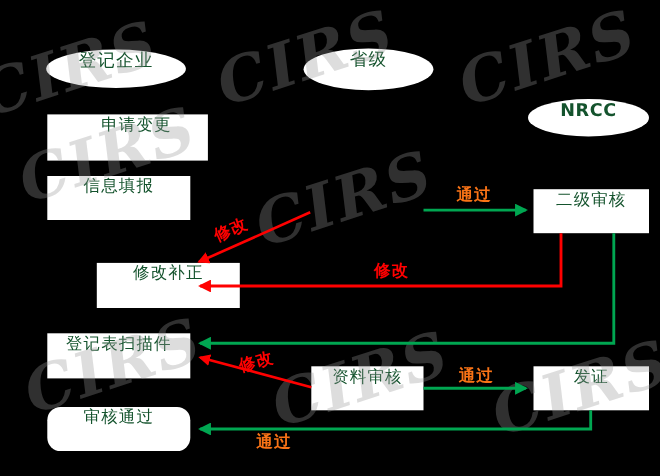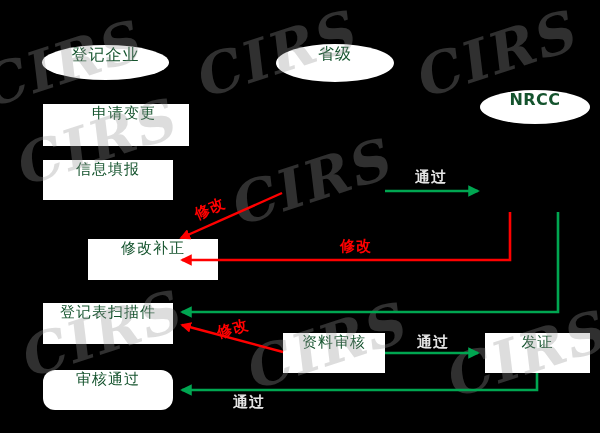--- a/index.html
+++ b/index.html
@@ -13,21 +13,21 @@
     font-size:15px;letter-spacing:1px;white-space:nowrap;
   }
   .ellipse{border-radius:50%;font-size:16px;}
   .nrcc{font-family:"DejaVu Sans","Liberation Sans",sans-serif;font-weight:700;letter-spacing:0.5px;margin-top:43px;}
   .edges{position:absolute;left:0;top:0;width:600px;height:433px;pointer-events:none;}
   .edge-label{
     position:absolute;transform:translate(-50%,-50%);
     font-family:"DejaVu Sans","Liberation Sans",sans-serif;
     font-weight:bold;font-size:15px;white-space:nowrap;letter-spacing:1px;
   }
-  .lbl-green{color:#e5e5e5;}
+  .lbl-green{color:#f97316;}
   .lbl-red{color:#ff0000;}
   .rot24{transform:translate(-50%,-50%) rotate(-24deg);}
   .rot16{transform:translate(-50%,-50%) rotate(-16deg);}
   .wm-layer{position:absolute;left:0;top:0;width:600px;height:433px;pointer-events:none;overflow:hidden;}
   .wm{
     position:absolute;font-family:"DejaVu Serif","Liberation Serif",serif;
     font-style:italic;font-weight:bold;font-size:56px;letter-spacing:2px;
     color:rgba(150,150,150,0.32);transform:rotate(-18deg);white-space:nowrap;
   }
 </style>
@@ -55,20 +55,23 @@
   <div class="node" style="left:43px;top:239px;width:130px;height:41px;margin-left:45px;">
     <span>修改补正</span>
   </div>
   <div class="node" style="left:43px;top:303px;width:130px;height:41px;">
     <span>登记表扫描件</span>
   </div>
   <div class="node" style="left:43px;top:370px;width:130px;height:40px;border-radius:12px;">
     <span>审核通过</span>
   </div>
 
+  <div class="node" style="left:485px;top:172px;width:105px;height:40px;">
+    <span>二级审核</span>
+  </div>
   <div class="node" style="left:485px;top:333px;width:105px;height:40px;">
     <span>发证</span>
   </div>
   <div class="node" style="left:283px;top:333px;width:102px;height:40px;">
     <span>资料审核</span>
   </div>
 
   <div class="wm-layer">
     <span class="wm" style="left:-20px;top:30px;">CIRS</span>
     <span class="wm" style="left:195px;top:20px;">CIRS</span>

